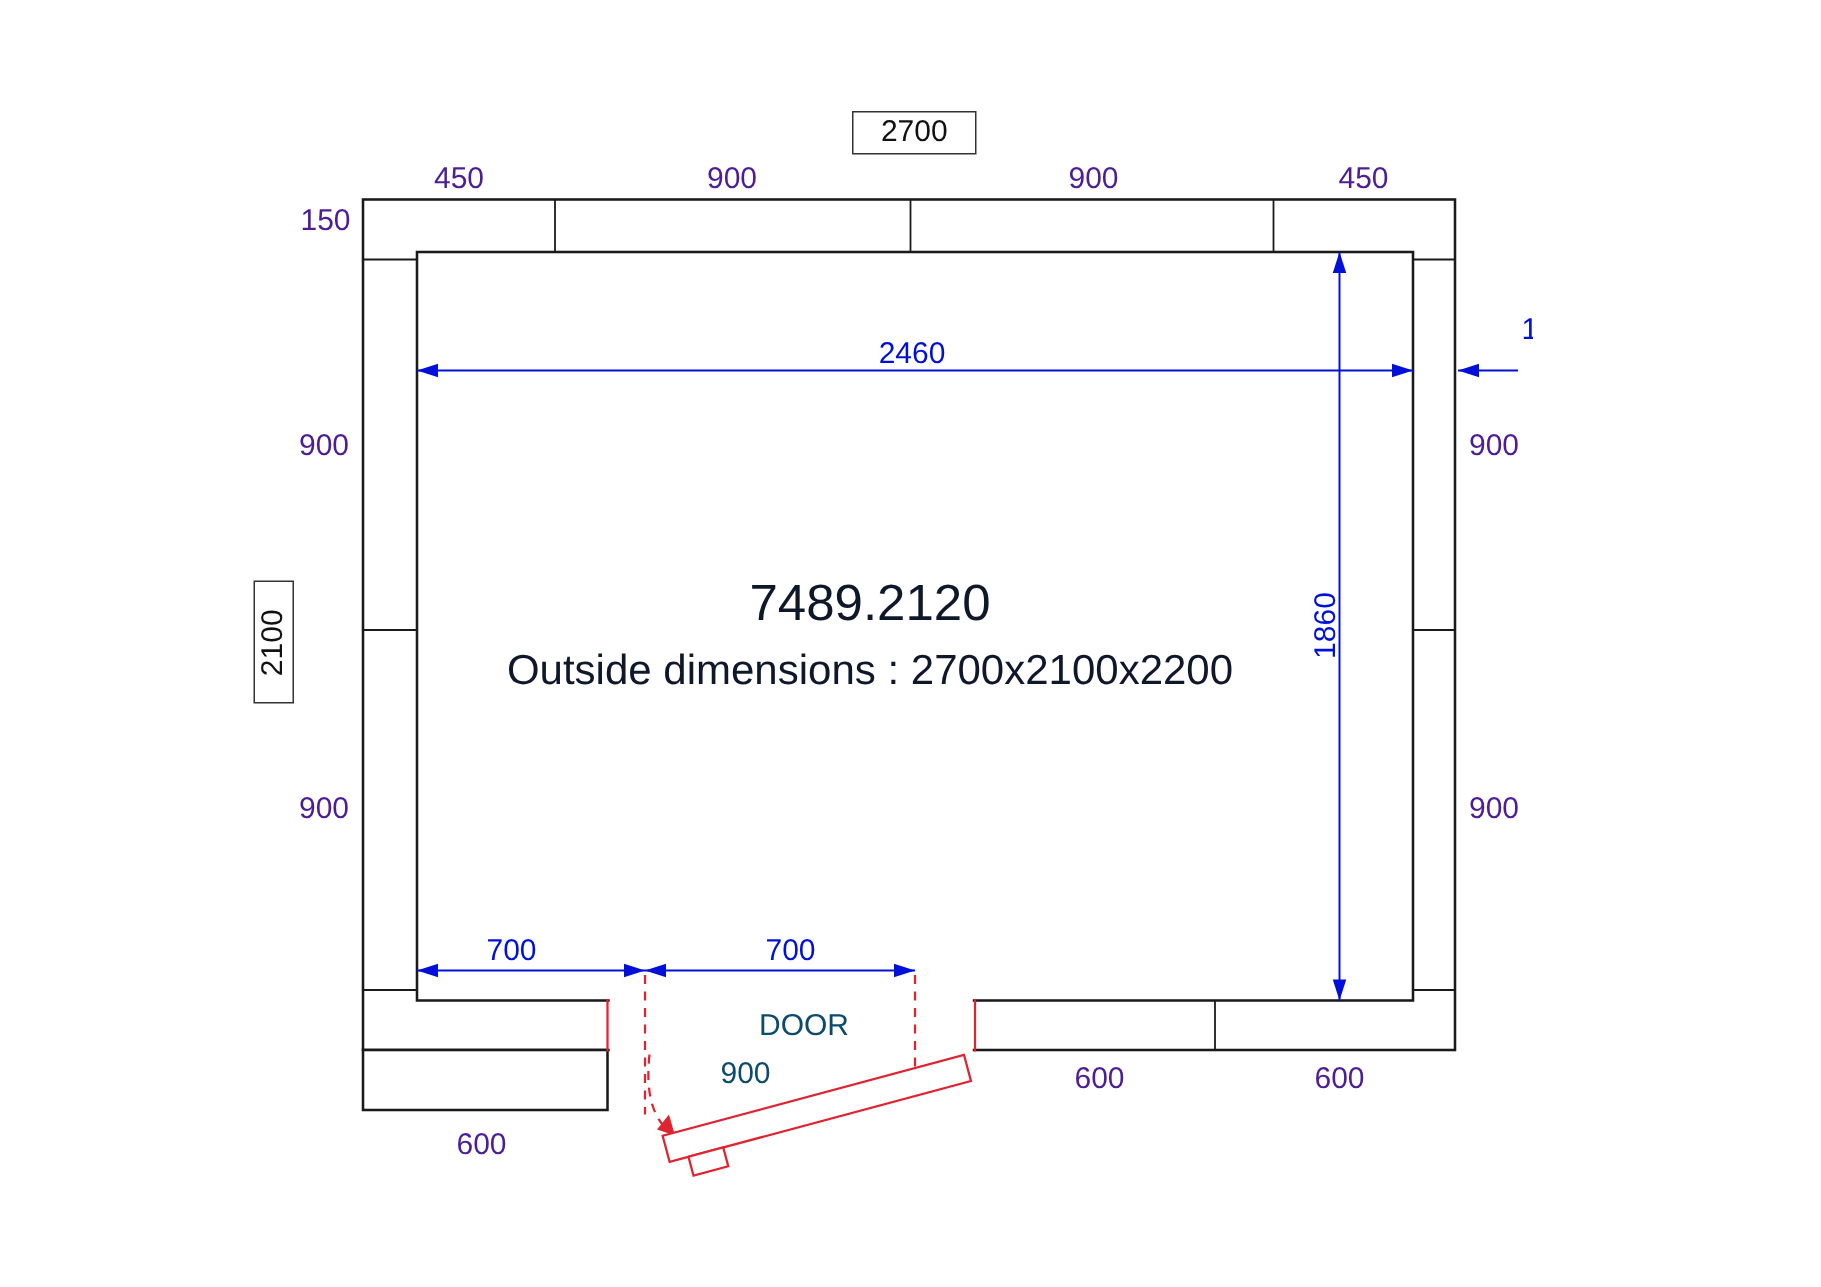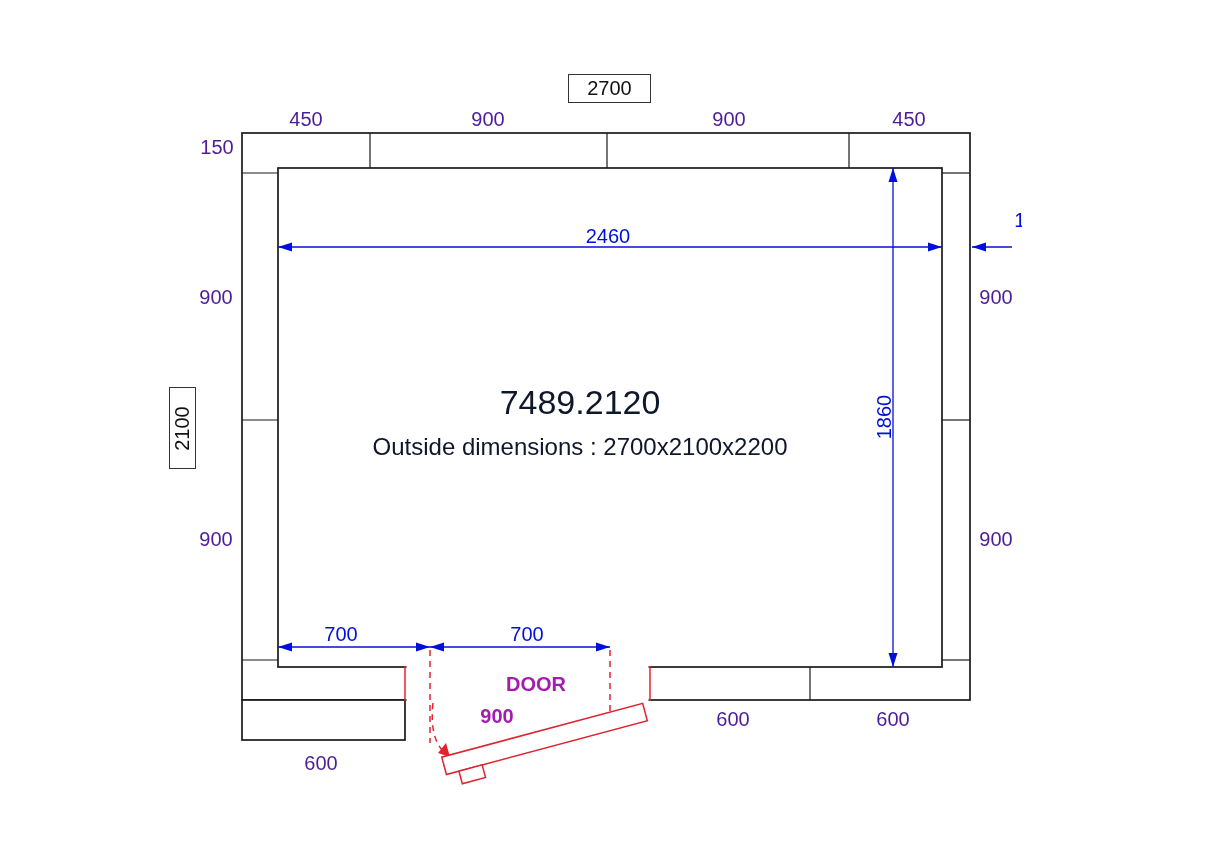--- a/index.html
+++ b/index.html
@@ -23,21 +23,21 @@
   .lbl {
     position: absolute;
     transform: translate(-50%, -50%);
     font-size: 20px;
     color: #4c1d95;
     white-space: nowrap;
     line-height: 1;
     user-select: none;
   }
   .lbl.blue { color: #0010d8; }
-  .lbl.red  { color: #a21caf; font-weight: bold; }
+  .lbl.red  { color: #0c4a6e; }
   .lbl.rot  { transform: translate(-50%, -50%) rotate(-90deg); }
   .dimbox {
     position: absolute;
     border: 1.4px solid #333333;
     background: #ffffff;
     display: flex;
     align-items: center;
     justify-content: center;
     font-size: 20px;
     color: #111111;
@@ -57,21 +57,21 @@
     color: #0f172a;
     white-space: nowrap;
     margin-top: 48px;
   }
   .center-text .model {
     font-size: 34px;
     line-height: 40px;
     margin-bottom: 9px;
   }
   .center-text .spec {
-    font-size: 24px;
+    font-size: 28px;
     line-height: 32px;
   }
 </style>
 </head>
 <body>
 
 <div id="stage">
 
   <svg width="1214" height="858" viewBox="0 0 1214 858">
 

